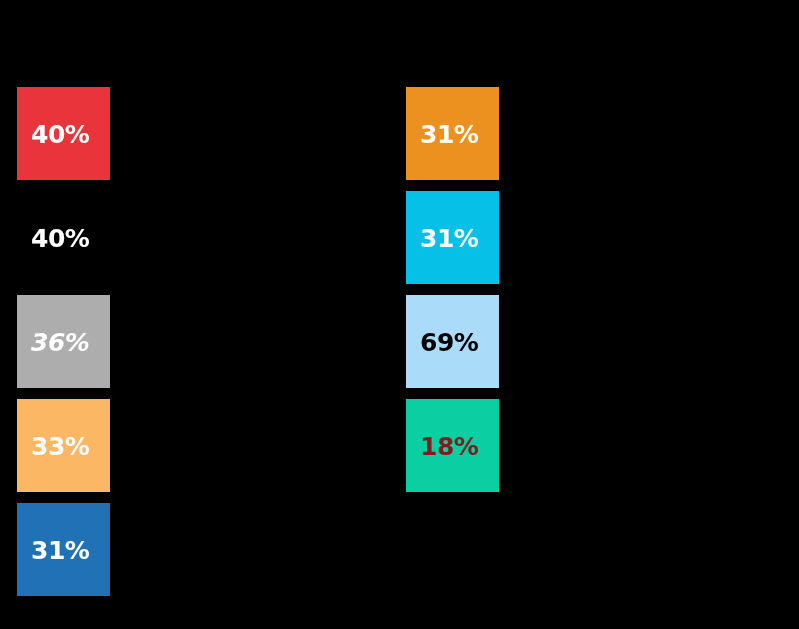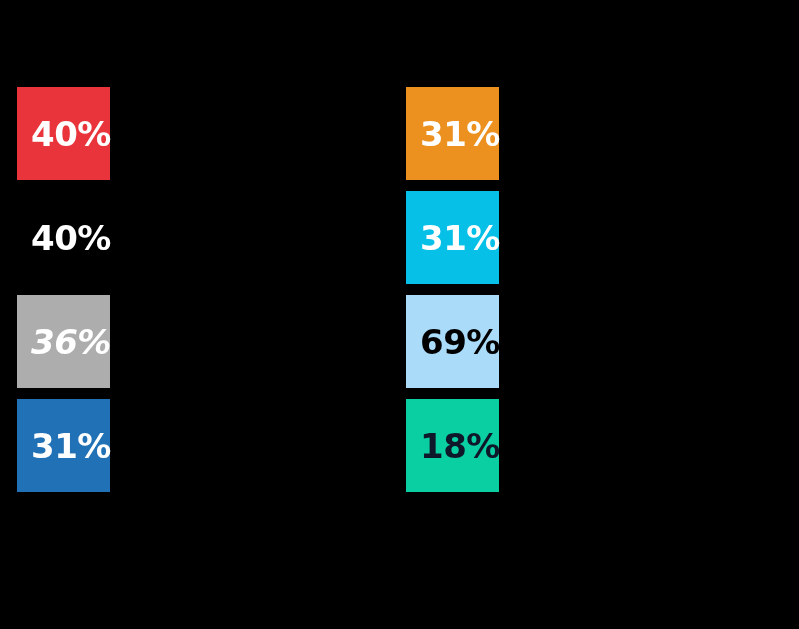--- a/index.html
+++ b/index.html
@@ -49,21 +49,21 @@
     height: 93px;
     margin-bottom: 11px;
     box-sizing: border-box;
   }
 
   .block-value {
     position: absolute;
     left: 14px;
     top: 50%;
     transform: translateY(-50%);
-    font-size: 34px;
+    font-size: 25px;
     font-weight: bold;
     letter-spacing: -0.5px;
     line-height: 1;
     white-space: nowrap;
   }
 
   .block-label {
     position: absolute;
     left: 105px;
     top: 50%;
@@ -92,20 +92,24 @@
     <div class="block-row" style="background: rgb(0, 0, 0);">
       <span class="block-value" style="color: rgb(255, 255, 255);">40%</span>
       <span class="block-label"></span>
     </div>
 
     <div class="block-row" style="background: rgb(173, 173, 173);">
       <span class="block-value" style="color: rgb(255, 255, 255); font-style: italic;">36%</span>
       <span class="block-label"></span>
     </div>
 
+    <div class="block-row" style="background: rgb(252, 183, 101);">
+      <span class="block-value" style="color: rgb(255, 255, 255);">33%</span>
+      <span class="block-label"></span>
+    </div>
 
     <div class="block-row" style="background: rgb(32, 113, 181);">
       <span class="block-value" style="color: rgb(255, 255, 255);">31%</span>
       <span class="block-label"></span>
     </div>
 
   </div>
 
   <div class="col col-right">
 
@@ -119,19 +123,19 @@
       <span class="block-label"></span>
     </div>
 
 
     <div class="block-row" style="background: rgb(170, 220, 250);">
       <span class="block-value" style="color: rgb(0, 0, 0);">69%</span>
       <span class="block-label"></span>
     </div>
 
     <div class="block-row" style="background: rgb(9, 207, 163);">
-      <span class="block-value" style="color: #0f172a;">18%</span>
+      <span class="block-value" style="color: #7f1d1d;">18%</span>
       <span class="block-label"></span>
     </div>
 
   </div>
 
 </div>
 
 </body></html>

